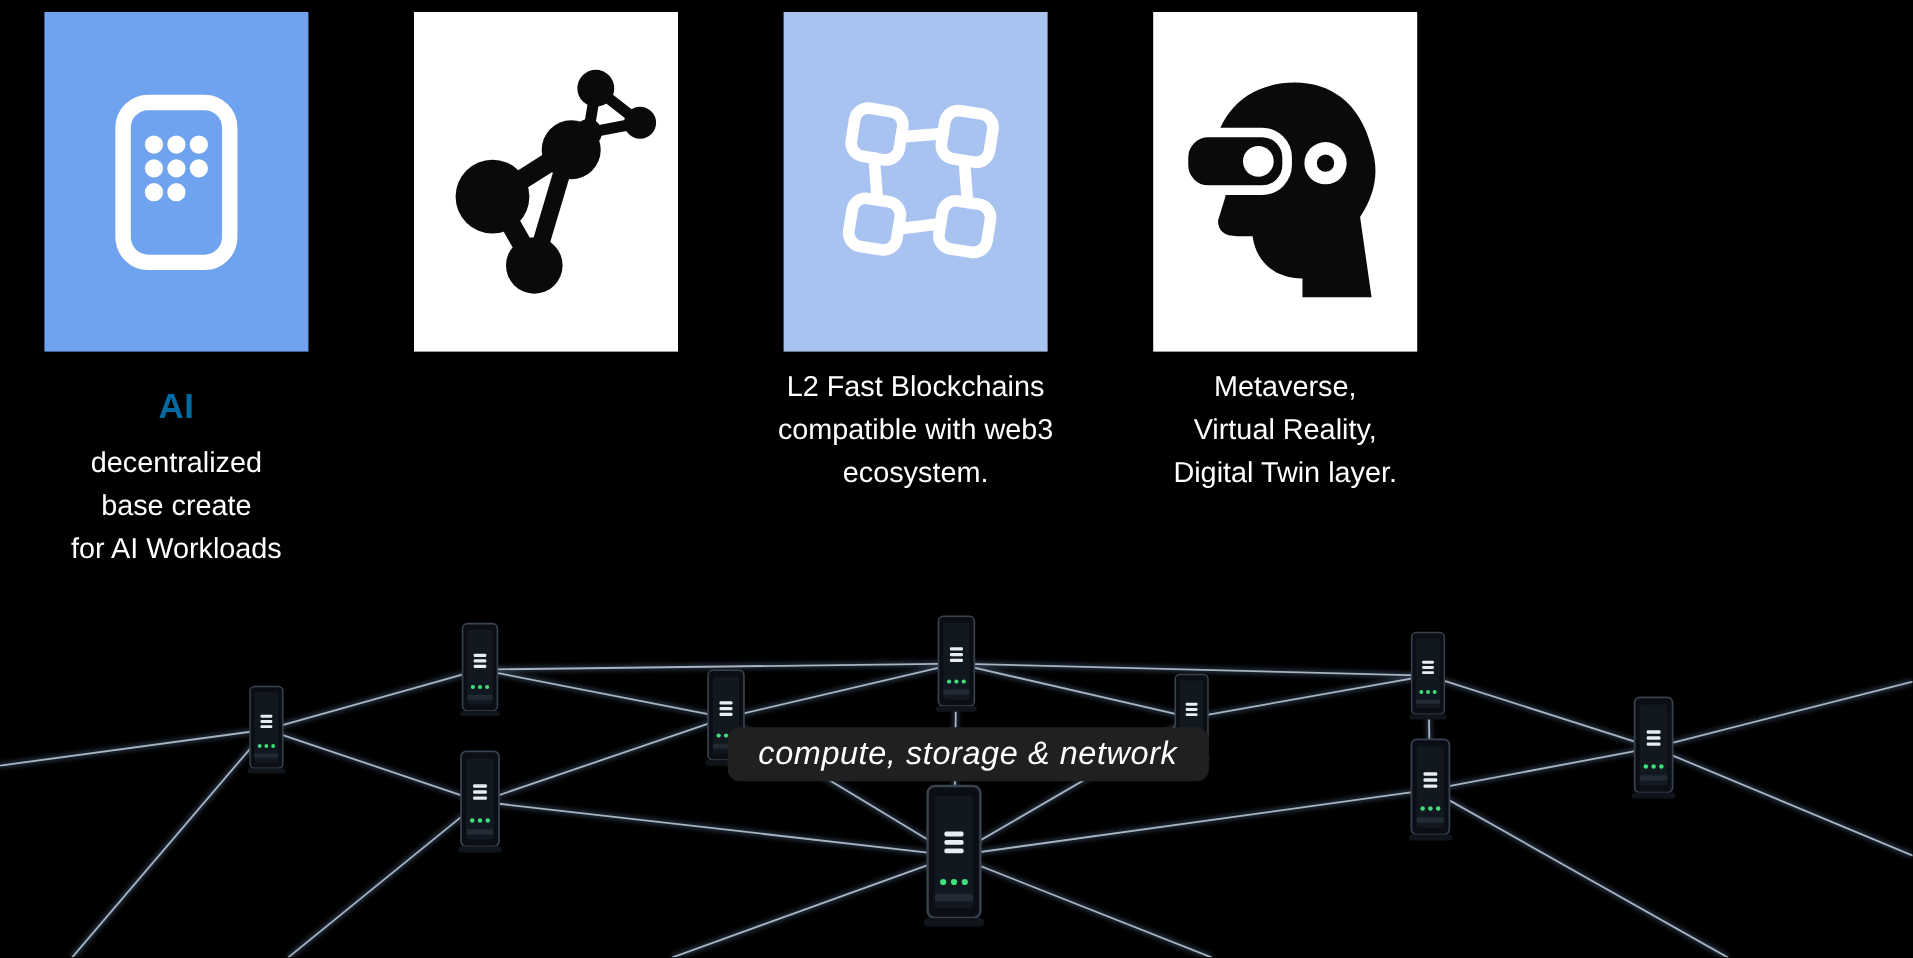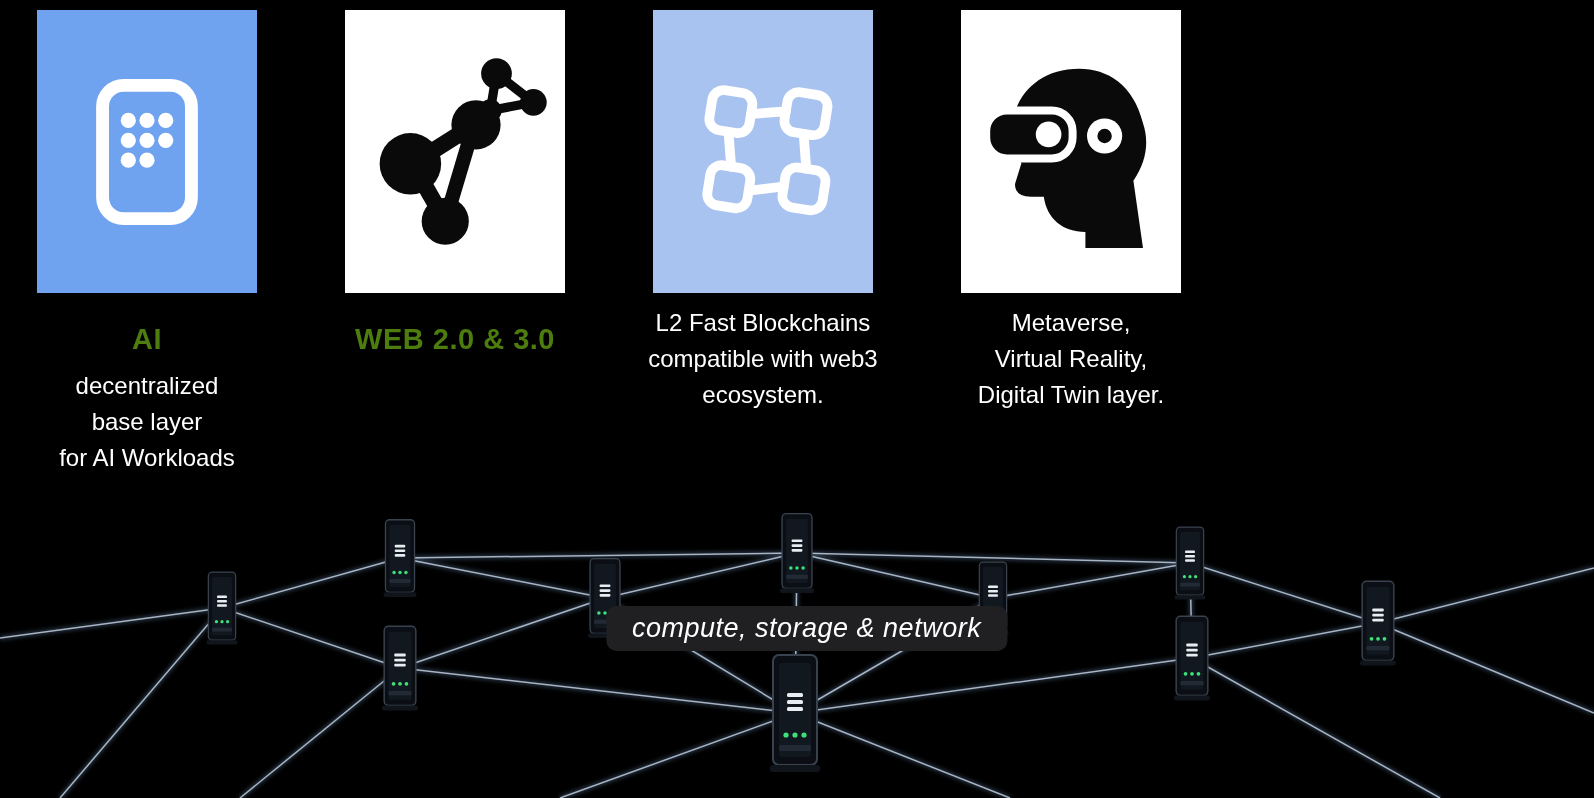--- a/index.html
+++ b/index.html
@@ -30,21 +30,21 @@
     height: 283px;
     display: flex;
     align-items: center;
     justify-content: center;
   }
   .card-title {
     margin-top: 30px;
     font-size: 29px;
     font-weight: 700;
     letter-spacing: .5px;
-    color: #4d7c0f;
+    color: #0369a1;
   }
   .card-desc {
     margin-top: 12px;
     font-size: 24px;
     line-height: 1.5;
     white-space: pre-line;
     color: #ffffff;
   }
 
   
@@ -101,21 +101,21 @@
           <circle cx="34" cy="55" r="6.5"></circle>
             <circle cx="50" cy="55" r="6.5"></circle>
             <circle cx="66" cy="55" r="6.5"></circle>
           <circle cx="34" cy="72" r="6.5"></circle>
             <circle cx="50" cy="72" r="6.5"></circle>
         </g>
       </svg>
     </div>
     <h3 class="card-title">AI</h3>
     <p class="card-desc">decentralized
-base layer
+base create
 for AI Workloads</p>
   </div>
 
   <div class="card">
     <div class="tile" style="background: rgb(255, 255, 255); color: rgb(10, 10, 10);">
       <svg width="205" height="205" viewBox="0 0 100 100">
         <g stroke="currentColor" fill="currentColor">
           <line x1="29" y1="56" x2="59" y2="37" stroke-width="8"></line>
           <line x1="29" y1="56" x2="45" y2="84" stroke-width="8"></line>
           <line x1="59" y1="37" x2="45" y2="84" stroke-width="7"></line>
@@ -124,21 +124,20 @@
           <circle cx="45" cy="84" r="11.5" stroke="none"></circle>
           <line x1="70" y1="12" x2="88" y2="26" stroke-width="4.5"></line>
           <line x1="70" y1="12" x2="67" y2="30" stroke-width="4.5"></line>
           <line x1="88" y1="26" x2="67" y2="30" stroke-width="4.5"></line>
           <circle cx="70" cy="12" r="7.5" stroke="none"></circle>
           <circle cx="88" cy="26" r="6.5" stroke="none"></circle>
           <circle cx="67" cy="30" r="5.5" stroke="none"></circle>
         </g>
       </svg>
     </div>
-    <h3 class="card-title">WEB 2.0 &amp; 3.0</h3>
   </div>
 
   <div class="card">
     <div class="tile" style="background: rgb(169, 195, 240); color: rgb(255, 255, 255);">
       <svg width="162" height="162" viewBox="0 0 100 100">
         <g transform="rotate(9 50 50)" stroke="currentColor" fill="none" stroke-width="6" stroke-linecap="round">
           <rect x="14" y="16" width="25" height="25" rx="7"></rect>
           <rect x="60" y="10" width="25" height="25" rx="7"></rect>
           <rect x="20" y="62" width="25" height="25" rx="7"></rect>
           <rect x="66" y="56" width="25" height="25" rx="7"></rect>

